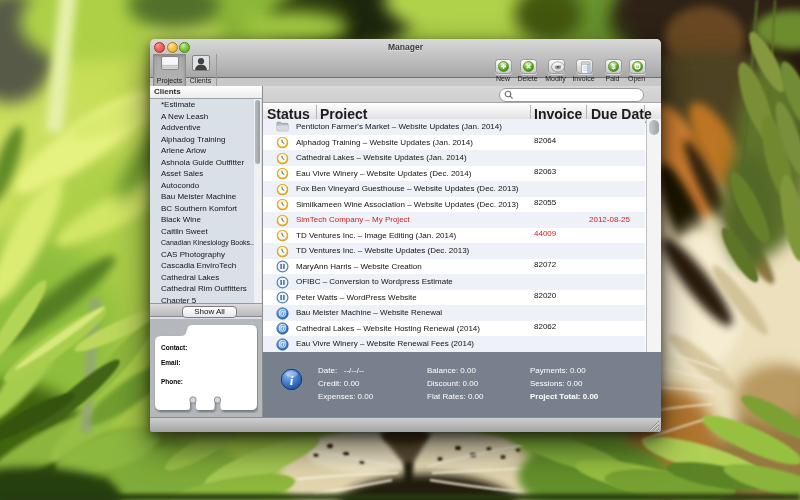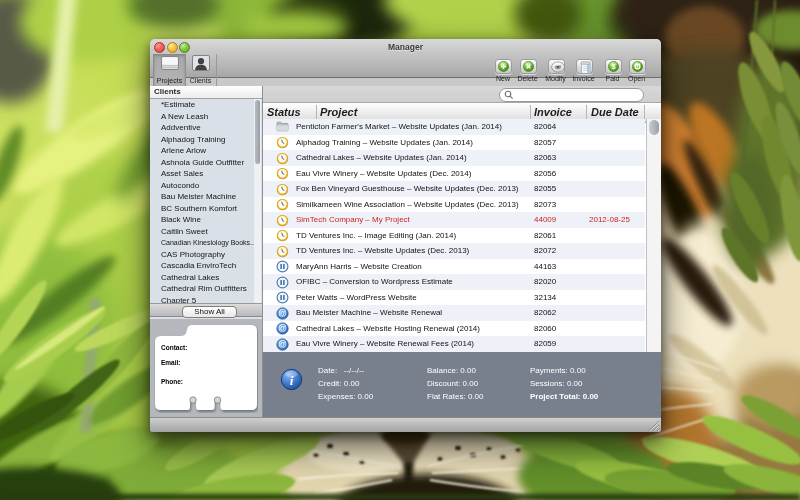--- a/index.html
+++ b/index.html
@@ -41,29 +41,29 @@
   #sscroll .thumb{position:absolute;left:1px;top:1px;width:5px;height:64px;border-radius:3px;background:linear-gradient(90deg,#b9bdc2,#999fa6);}
   #showall{position:absolute;left:0;top:217px;width:112px;height:14px;background:linear-gradient(#dcdcdc,#b9b9b9);border-top:1px solid #9a9a9a;border-bottom:1px solid #8a8a8a;box-sizing:border-box;}
   #showall .btn{position:absolute;left:32px;top:1.5px;width:53px;height:10px;border-radius:4px;background:linear-gradient(#ffffff,#e8e8e8);border:1px solid #7f7f7f;
         font-size:8px;line-height:10px;text-align:center;color:#111;}
   #cardarea{position:absolute;left:0;top:233px;width:112px;height:98px;background:#b4b8bd;}
   
   #rpane{position:absolute;left:113px;top:47px;width:398px;height:331px;background:#fff;}
   #search{position:absolute;left:0;top:0;width:398px;height:17px;background:linear-gradient(#d8d8d8,#cecece);border-bottom:1px solid #a8a8a8;box-sizing:border-box;}
   #search .pill{position:absolute;left:236px;top:2px;width:143px;height:12px;border-radius:7px;background:#fff;border:1px solid #9a9a9a;}
   #thead{position:absolute;left:0;top:17px;width:398px;height:20px;background:linear-gradient(#ffffff,#e6e6e6 70%,#dcdcdc);border-bottom:1px solid #8d8d8d;box-sizing:border-box;
-        font-size:11px;font-weight:bold;color:#1c1c1c;font-style:italic;}
+        font-size:14px;font-weight:bold;color:#1c1c1c;}
   #thead span{position:absolute;top:3px;}
   #thead .sep{position:absolute;top:2px;bottom:2px;width:1px;background:#b5b5b5;}
   #rows{position:absolute;left:0;top:33px;width:354px;height:233px;background:#fff;font-size:8px;color:#101010;}
   .row{position:absolute;left:0;width:382px;height:15.5px;}
   .row.alt{background:#eef2f8;}
   .row .ic{position:absolute;left:13px;top:1.5px;}
   .row .pt{position:absolute;left:33px;top:3px;white-space:nowrap;}
-  .row .inv{position:absolute;left:271px;top:3px;}
+  .row .inv{position:absolute;left:271px;top:17px;}
   .row .dd{position:absolute;left:326px;top:3px;text-align:right;}
   .row.red, .row.red .inv, .row.red .dd{color:#cc1f1f;}
   #tscroll{position:absolute;left:383px;top:33px;width:15px;height:233px;background:#f4f4f4;border-left:1px solid #c0c0c0;box-sizing:border-box;}
   #tscroll .thumb{position:absolute;left:2px;top:1px;width:10px;height:15px;border-radius:5px;background:linear-gradient(90deg,#c9ccd2,#9aa0a9);}
   #bpane{position:absolute;left:0;top:266px;width:398px;height:65px;background:#78808e;color:#fff;font-size:8px;}
   #bpane .c{position:absolute;white-space:nowrap;}
   #footer{position:absolute;left:0;top:378px;width:511px;height:15px;background:linear-gradient(#cfcfcf,#a2a2a2);border-top:1px solid #8a8a8a;box-sizing:border-box;}
   
   #card{position:absolute;left:4px;top:2px;width:104px;height:92px;}
   #card .lbl{position:absolute;left:7px;font-size:6.5px;font-weight:bold;color:#000;}

